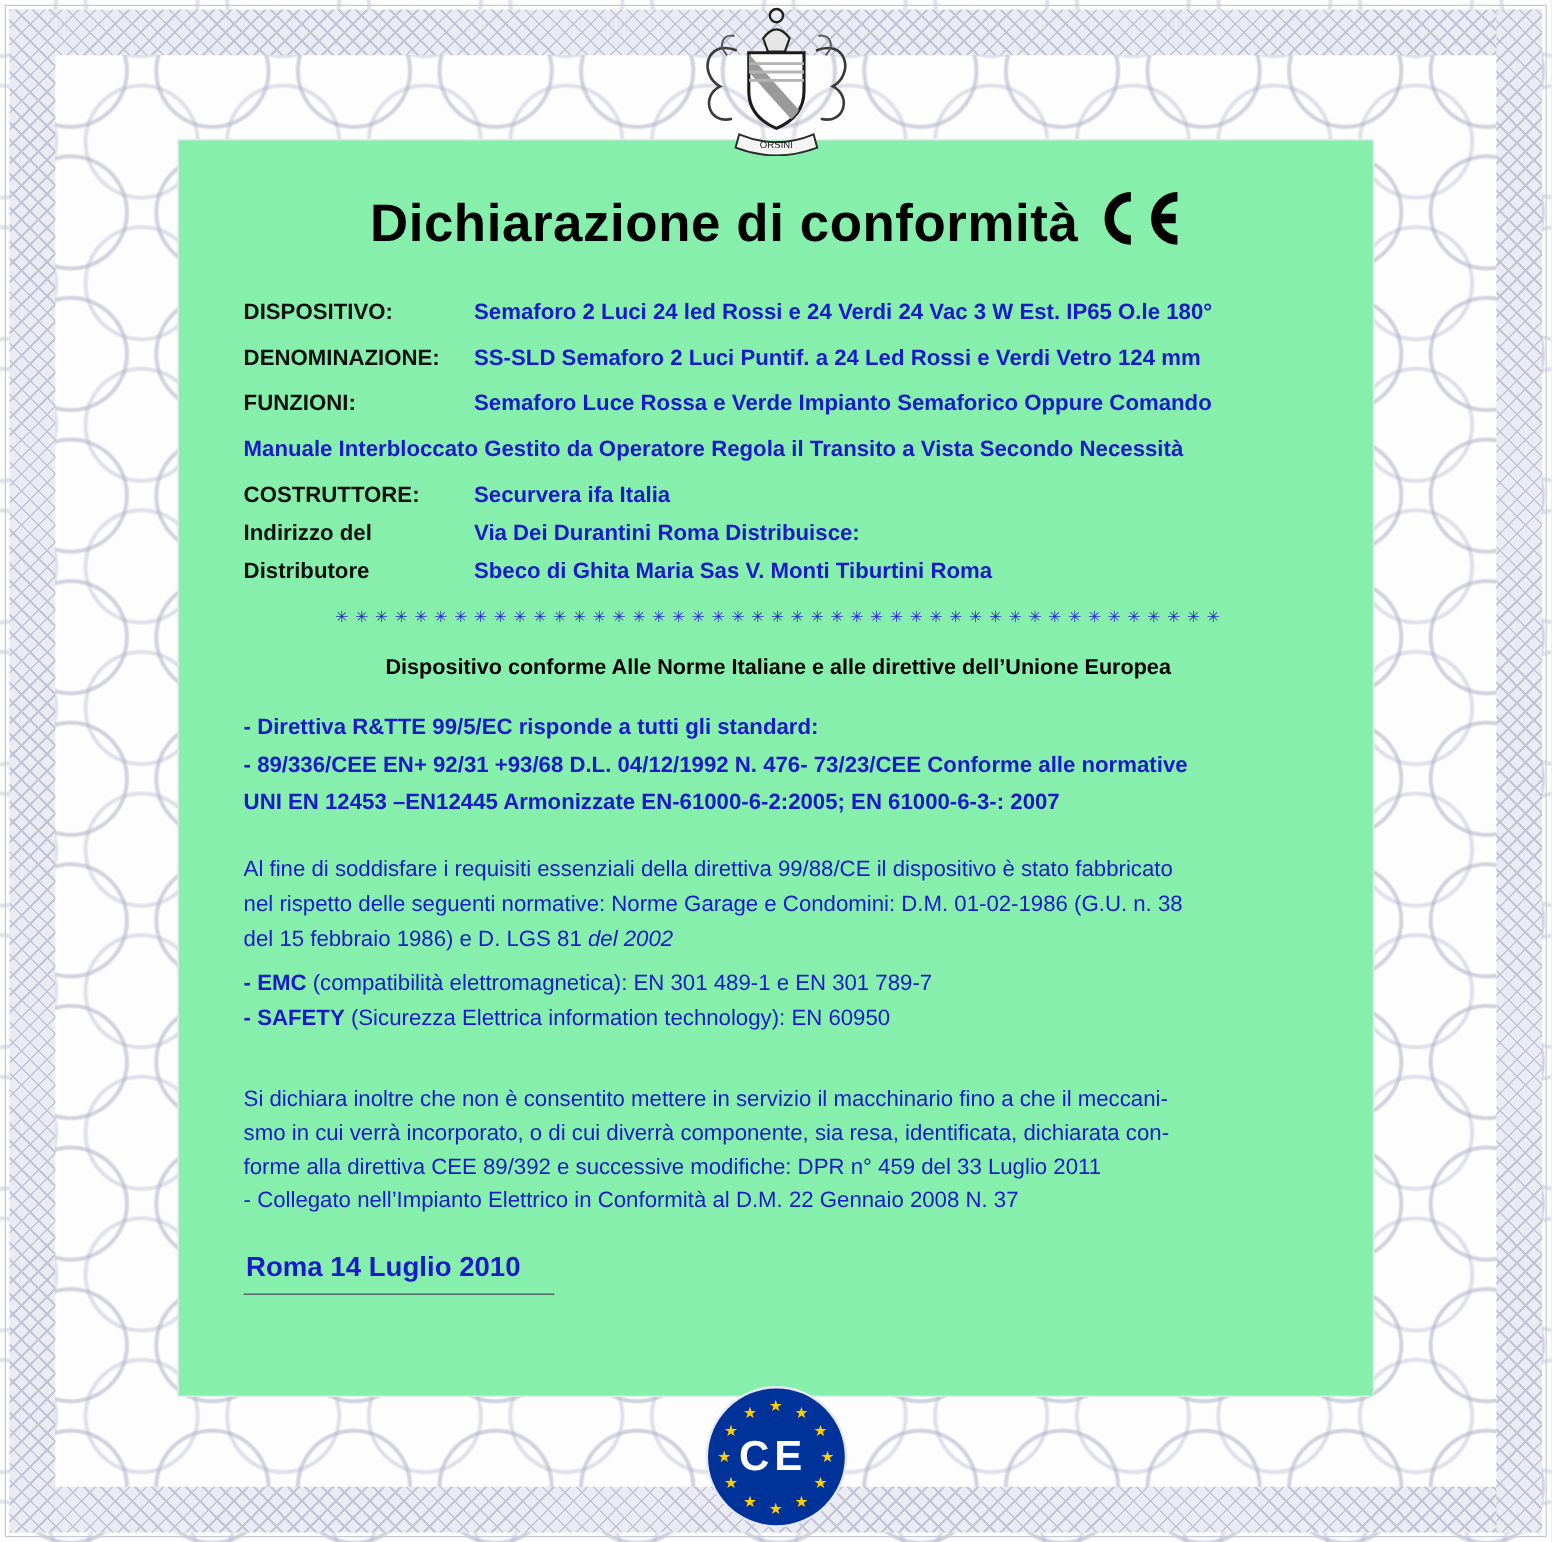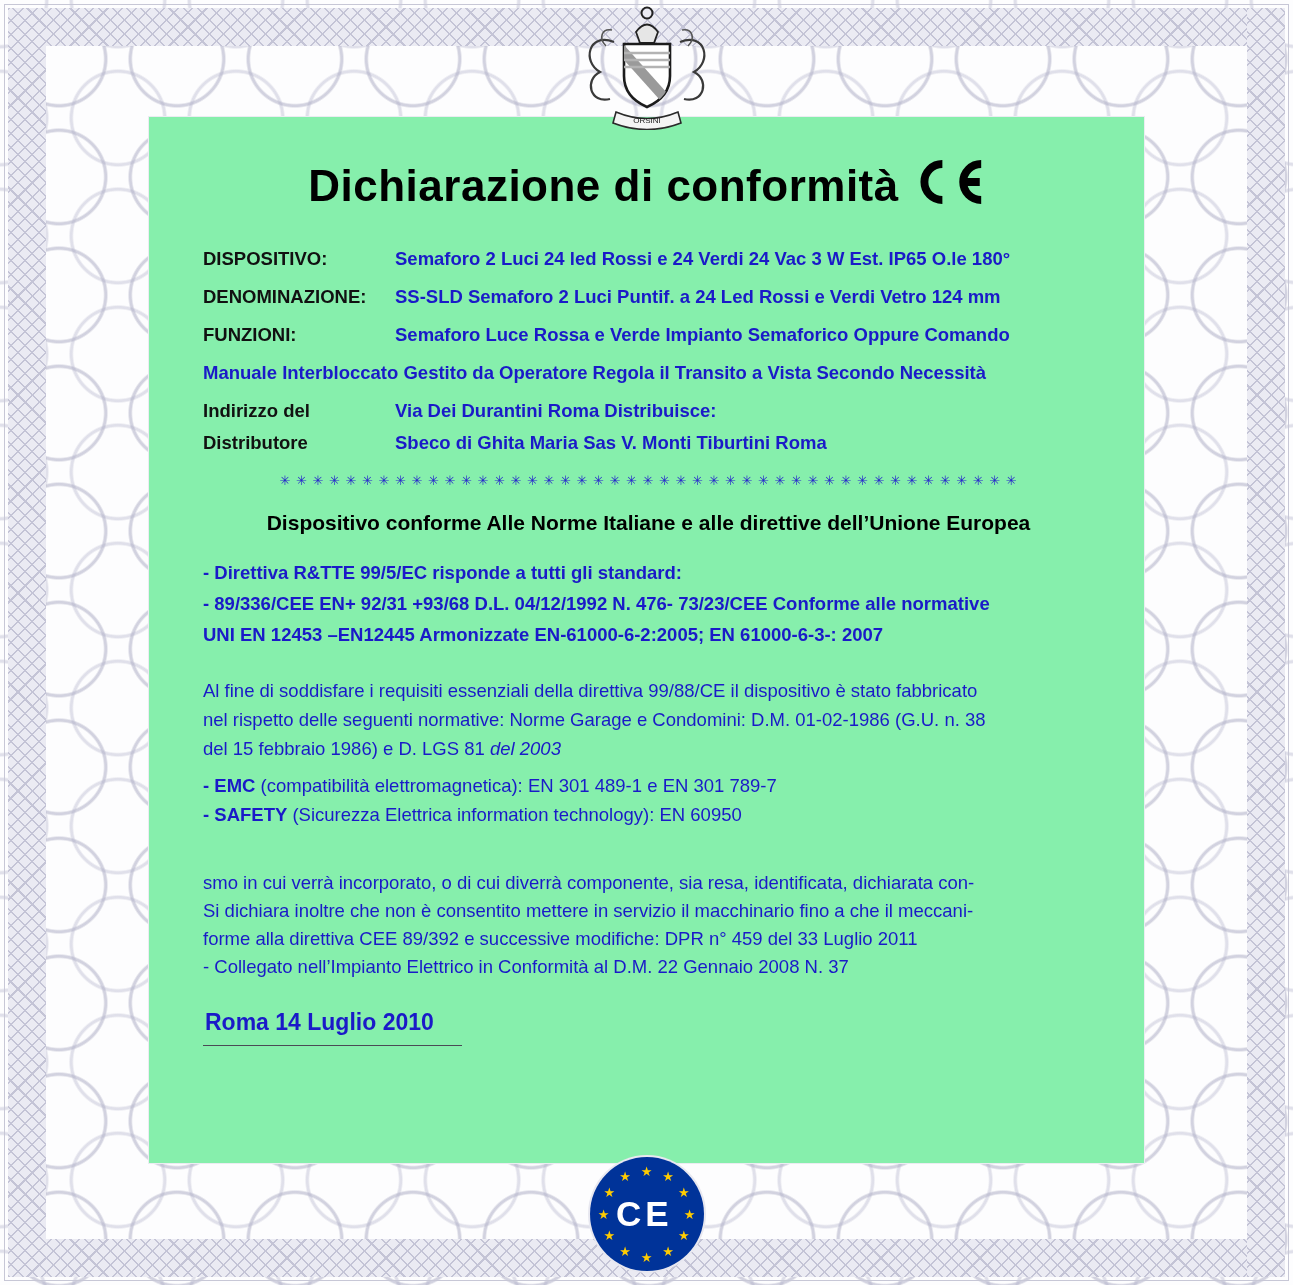--- a/index.html
+++ b/index.html
@@ -48,21 +48,21 @@
   .frow .lbl{flex:0 0 192px;color:#111;}
   .frow .val{color:#1a1ac8;}
   .cont-line{font-size:18.5px;font-weight:700;line-height:20px;color:#1a1ac8;margin-bottom:18px;}
   .frow.tight{margin-bottom:12px;}
 
   .separator{
     margin:20px 0 0;text-align:center;color:#2626cc;font-size:13px;line-height:16px;
     letter-spacing:1px;white-space:nowrap;overflow:hidden;
   }
   .conf-heading{
-    margin-top:24px;text-align:center;font-size:21px;font-weight:700;color:#000;line-height:20px;
+    margin-top:24px;text-align:center;font-size:18px;font-weight:700;color:#000;line-height:20px;
   }
   .directives{margin-top:24px;color:#1a1ac8;font-weight:700;font-size:18.5px;line-height:31px;}
   .para1{margin-top:26px;color:#1a1ac8;font-size:18.5px;line-height:29px;}
   .para1 .it{font-style:italic;}
   .norm-line{color:#1a1ac8;font-size:18.5px;line-height:29px;}
   .norm-line .b{font-weight:700;}
   .norms{margin-top:8px;}
   .para2{margin-top:40px;color:#1a1ac8;font-size:18.5px;line-height:28px;}
 
   .bottom-row{
@@ -129,20 +129,24 @@
         <span class="lbl">DENOMINAZIONE:</span>
         <span class="val">SS-SLD Semaforo 2 Luci Puntif. a 24 Led Rossi e Verdi Vetro 124 mm</span>
       </div>
       <div class="frow">
         <span class="lbl">FUNZIONI:</span>
         <span class="val">Semaforo Luce Rossa e Verde Impianto Semaforico Oppure Comando</span>
       </div>
       <div class="cont-line">Manuale Interbloccato Gestito da Operatore Regola il Transito a Vista Secondo Necessità</div>
 
       <div class="frow tight">
+        <span class="lbl">COSTRUTTORE:</span>
+        <span class="val">Securvera ifa Italia</span>
+      </div>
+      <div class="frow tight">
         <span class="lbl">Indirizzo del</span>
         <span class="val">Via Dei Durantini Roma Distribuisce:</span>
       </div>
       <div class="frow tight">
         <span class="lbl">Distributore</span>
         <span class="val">Sbeco di Ghita Maria Sas V. Monti Tiburtini Roma</span>
       </div>
     </div>
 
     <div class="separator">✳ ✳ ✳ ✳ ✳ ✳ ✳ ✳ ✳ ✳ ✳ ✳ ✳ ✳ ✳ ✳ ✳ ✳ ✳ ✳ ✳ ✳ ✳ ✳ ✳ ✳ ✳ ✳ ✳ ✳ ✳ ✳ ✳ ✳ ✳ ✳ ✳ ✳ ✳ ✳ ✳ ✳ ✳ ✳ ✳</div>
@@ -151,35 +155,35 @@
 
     <div class="directives">
       <div>- Direttiva R&amp;TTE 99/5/EC risponde a tutti gli standard:</div>
       <div>- 89/336/CEE EN+ 92/31 +93/68 D.L. 04/12/1992 N. 476- 73/23/CEE Conforme alle normative</div>
       <div>UNI EN 12453 –EN12445 Armonizzate EN-61000-6-2:2005; EN 61000-6-3-: 2007</div>
     </div>
 
     <div class="para1">
       <div>Al fine di soddisfare i requisiti essenziali della direttiva 99/88/CE il dispositivo è stato fabbricato</div>
       <div>nel rispetto delle seguenti normative: Norme Garage e Condomini: D.M. 01-02-1986 (G.U. n. 38</div>
-      <div><span>del 15 febbraio 1986) e D. LGS 81 </span><span class="it">del 2003</span></div>
+      <div><span>del 15 febbraio 1986) e D. LGS 81 </span><span class="it">del 2002</span></div>
     </div>
 
     <div class="norms">
       <div class="norm-line">
         <span class="b">- EMC</span><span> (compatibilità elettromagnetica): EN 301 489-1 e EN 301 789-7</span>
       </div>
       <div class="norm-line">
         <span class="b">- SAFETY</span><span> (Sicurezza Elettrica information technology): EN 60950</span>
       </div>
     </div>
 
     <div class="para2">
+      <div>Si dichiara inoltre che non è consentito mettere in servizio il macchinario fino a che il meccani-</div>
       <div>smo in cui verrà incorporato, o di cui diverrà componente, sia resa, identificata, dichiarata con-</div>
-      <div>Si dichiara inoltre che non è consentito mettere in servizio il macchinario fino a che il meccani-</div>
       <div>forme alla direttiva CEE 89/392 e successive modifiche: DPR n° 459 del 33 Luglio 2011</div>
       <div>- Collegato nell’Impianto Elettrico in Conformità al D.M. 22 Gennaio 2008 N. 37</div>
     </div>
 
     <div class="bottom-row">
       <div class="date">Roma 14 Luglio 2010</div>
     </div>
 
   </div>
 </div>

